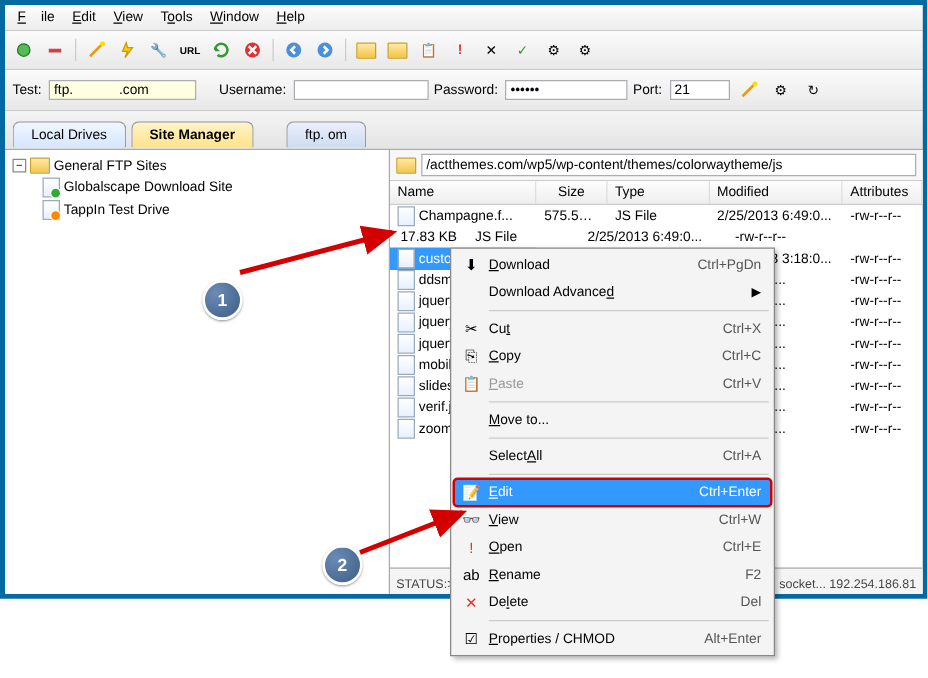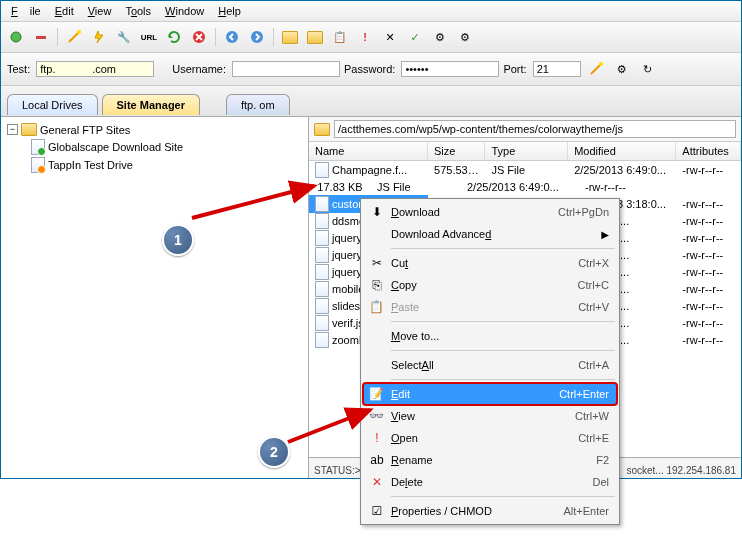--- a/index.html
+++ b/index.html
@@ -1,16 +1,16 @@
 <!DOCTYPE html>
 <html><head>
 <meta charset="utf-8">
 <style>
 html,body{margin:0;padding:0;font-family:Tahoma,Arial,sans-serif;font-size:11px;color:#000;background:#fff;width:742px;height:542px;overflow:hidden}
-.window{width:742px;height:479px;display:flex;flex-direction:column;border:1px solid #0369a1;box-sizing:border-box}
+.window{width:742px;height:479px;display:flex;flex-direction:column;border:4px solid #0369a1;box-sizing:border-box}
 .menubar{display:flex;background:linear-gradient(#fdfdfd,#ececec);border-bottom:1px solid #ccc;padding:2px 4px;gap:2px}
 .menubar span{padding:2px 6px;cursor:default}
 .menubar span u{text-decoration:underline}
 .toolbar{display:flex;align-items:center;background:linear-gradient(#fbfbfb,#e8e8e8);border-bottom:1px solid #ccc;padding:2px 4px;gap:3px;height:26px}
 .tb-btn{width:20px;height:20px;display:flex;align-items:center;justify-content:center;border:1px solid transparent;border-radius:2px}
 .tb-sep{width:1px;height:18px;background:#ccc;margin:0 2px}
 .connbar{display:flex;align-items:center;background:linear-gradient(#fbfbfb,#e8e8e8);border-bottom:1px solid #ccc;padding:3px 6px;gap:4px;height:26px}
 .connbar label{margin-right:2px}
 .connbar input{font-size:11px;padding:1px 3px;border:1px solid #abadb3;background:#fff}
 .tabstrip{display:flex;align-items:center;background:linear-gradient(#f4f4f4,#e4e4e4);border-bottom:1px solid #aaa;padding:4px 6px 0 6px;gap:4px;height:26px;position:relative}
@@ -182,21 +182,21 @@
       </div>
     </div>
 
     <div class="rightpane">
       <div class="pathbar">
         <span class="folder-ico"></span>
         <input value="/actthemes.com/wp5/wp-content/themes/colorwaytheme/js" style="">
       </div>
       <div class="filehdr">
         <div class="col" style="width:130px">Name</div>
-        <div class="col" style="width:62px;text-align:left">Size</div>
+        <div class="col" style="width:62px;text-align:center">Size</div>
         <div class="col" style="width:90px">Type</div>
         <div class="col" style="width:118px">Modified</div>
         <div class="col" style="width:70px">Attributes</div>
       </div>
       <div class="filelist" id="filelist">
           <div class="row">
             <div class="col name">
               <span class="file-ico"></span>
               <span>Champagne.f...</span>
             </div>

